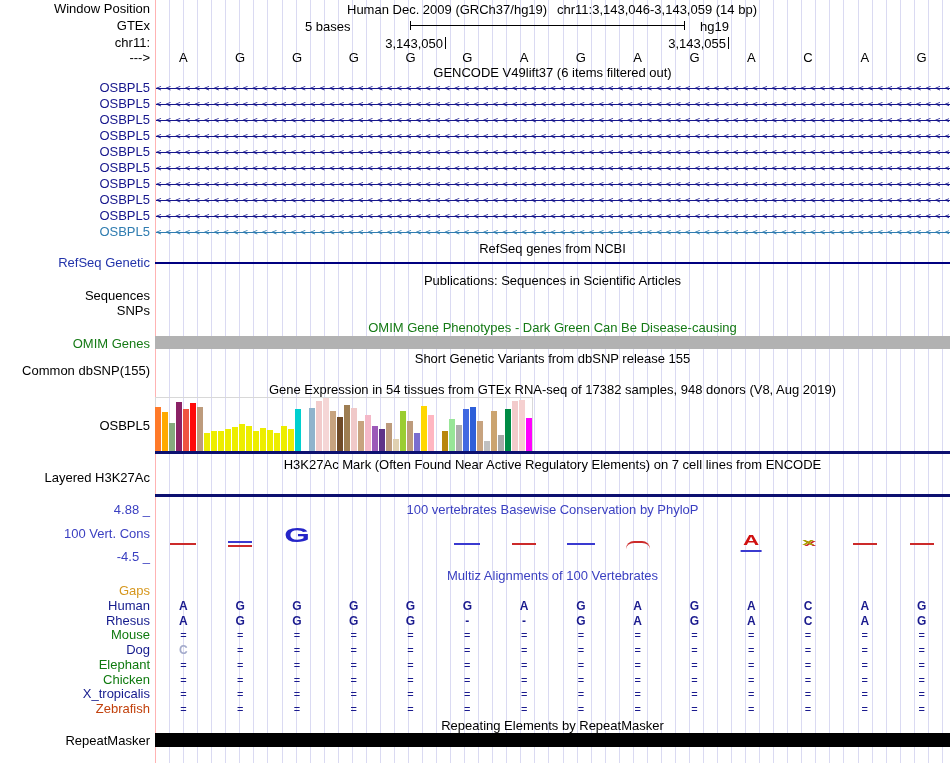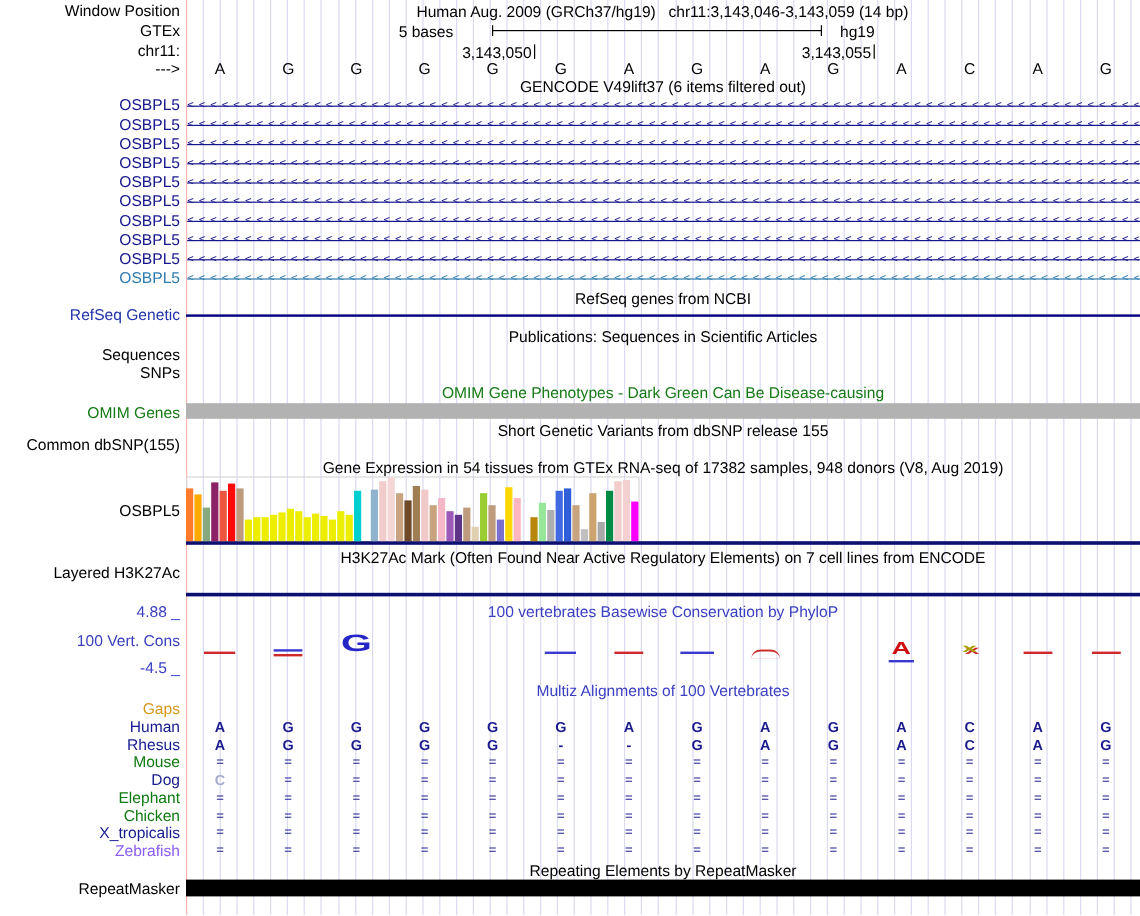--- a/index.html
+++ b/index.html
@@ -71,25 +71,25 @@
       <div class="gridline" style="left: 871.5px; background: rgb(218, 218, 242);"></div>
       <div class="gridline" style="left: 885.6px; background: rgb(218, 218, 242);"></div>
       <div class="gridline" style="left: 899.6px; background: rgb(218, 218, 242);"></div>
       <div class="gridline" style="left: 913.7px; background: rgb(218, 218, 242);"></div>
       <div class="gridline" style="left: 927.7px; background: rgb(218, 218, 242);"></div>
       <div class="gridline" style="left: 941.8px; background: rgb(218, 218, 242);"></div>
     </div>
   <div class="abs" id="edge-line" style="left: 155px; top: 0px; width: 1px; height: 763px; background: rgb(255, 179, 179);"></div>
 
   <div class="row-label" style="top:2px">Window Position</div>
-  <div class="abs" style="left:347px;top:2px">Human Aug. 2009 (GRCh37/hg19)</div>
+  <div class="abs" style="left:347px;top:2px">Human Dec. 2009 (GRCh37/hg19)</div>
   <div class="abs" style="left:557px;top:2px">chr11:3,143,046-3,143,059 (14 bp)</div>
 
   <div class="row-label" style="top:19px">GTEx</div>
-  <div class="abs" style="left:305px;top:19px;width:100px;text-align:center">5 bases</div>
+  <div class="abs" style="left:305px;top:19px;width:100px;text-align:left">5 bases</div>
   <div class="abs" style="left:410px;top:25px;width:275px;height:1px;background:#000"></div>
   <div class="abs" style="left:410px;top:21px;width:1px;height:9px;background:#000"></div>
   <div class="abs" style="left:684px;top:21px;width:1px;height:9px;background:#000"></div>
   <div class="abs" style="left:700px;top:19px">hg19</div>
 
   <div class="row-label" style="top:36px">chr11:</div>
   <div class="abs" style="left:343px;top:36px;width:100px;text-align:right">3,143,050</div>
   <div class="abs" style="left:445px;top:37px;width:1px;height:12px;background:#000"></div>
   <div class="abs" style="left:626px;top:36px;width:100px;text-align:right">3,143,055</div>
   <div class="abs" style="left:728px;top:37px;width:1px;height:12px;background:#000"></div>
@@ -346,21 +346,21 @@
     <div class="cellglyph" style="left: 410.536px; top: 687px; font-size: 11px; font-weight: normal; line-height: 14px; color: rgb(26, 26, 142);">=</div>
     <div class="cellglyph" style="left: 467.321px; top: 687px; font-size: 11px; font-weight: normal; line-height: 14px; color: rgb(26, 26, 142);">=</div>
     <div class="cellglyph" style="left: 524.107px; top: 687px; font-size: 11px; font-weight: normal; line-height: 14px; color: rgb(26, 26, 142);">=</div>
     <div class="cellglyph" style="left: 580.893px; top: 687px; font-size: 11px; font-weight: normal; line-height: 14px; color: rgb(26, 26, 142);">=</div>
     <div class="cellglyph" style="left: 637.679px; top: 687px; font-size: 11px; font-weight: normal; line-height: 14px; color: rgb(26, 26, 142);">=</div>
     <div class="cellglyph" style="left: 694.464px; top: 687px; font-size: 11px; font-weight: normal; line-height: 14px; color: rgb(26, 26, 142);">=</div>
     <div class="cellglyph" style="left: 751.25px; top: 687px; font-size: 11px; font-weight: normal; line-height: 14px; color: rgb(26, 26, 142);">=</div>
     <div class="cellglyph" style="left: 808.036px; top: 687px; font-size: 11px; font-weight: normal; line-height: 14px; color: rgb(26, 26, 142);">=</div>
     <div class="cellglyph" style="left: 864.821px; top: 687px; font-size: 11px; font-weight: normal; line-height: 14px; color: rgb(26, 26, 142);">=</div>
     <div class="cellglyph" style="left: 921.607px; top: 687px; font-size: 11px; font-weight: normal; line-height: 14px; color: rgb(26, 26, 142);">=</div>
-    <div class="row-label" style="top: 702px; color: #8b5cf6; text-align: right;">Zebrafish</div>
+    <div class="row-label" style="top: 702px; color: #c2410c; text-align: right;">Zebrafish</div>
     <div class="cellglyph" style="left: 183.393px; top: 702px; font-size: 11px; font-weight: normal; line-height: 14px; color: rgb(26, 26, 142);">=</div>
     <div class="cellglyph" style="left: 240.179px; top: 702px; font-size: 11px; font-weight: normal; line-height: 14px; color: rgb(26, 26, 142);">=</div>
     <div class="cellglyph" style="left: 296.964px; top: 702px; font-size: 11px; font-weight: normal; line-height: 14px; color: rgb(26, 26, 142);">=</div>
     <div class="cellglyph" style="left: 353.75px; top: 702px; font-size: 11px; font-weight: normal; line-height: 14px; color: rgb(26, 26, 142);">=</div>
     <div class="cellglyph" style="left: 410.536px; top: 702px; font-size: 11px; font-weight: normal; line-height: 14px; color: rgb(26, 26, 142);">=</div>
     <div class="cellglyph" style="left: 467.321px; top: 702px; font-size: 11px; font-weight: normal; line-height: 14px; color: rgb(26, 26, 142);">=</div>
     <div class="cellglyph" style="left: 524.107px; top: 702px; font-size: 11px; font-weight: normal; line-height: 14px; color: rgb(26, 26, 142);">=</div>
     <div class="cellglyph" style="left: 580.893px; top: 702px; font-size: 11px; font-weight: normal; line-height: 14px; color: rgb(26, 26, 142);">=</div>
     <div class="cellglyph" style="left: 637.679px; top: 702px; font-size: 11px; font-weight: normal; line-height: 14px; color: rgb(26, 26, 142);">=</div>
     <div class="cellglyph" style="left: 694.464px; top: 702px; font-size: 11px; font-weight: normal; line-height: 14px; color: rgb(26, 26, 142);">=</div>

